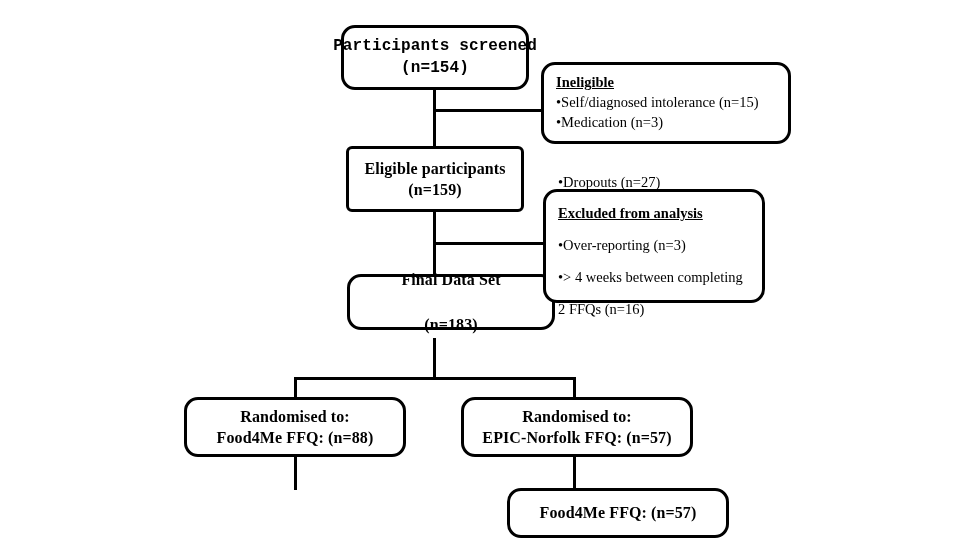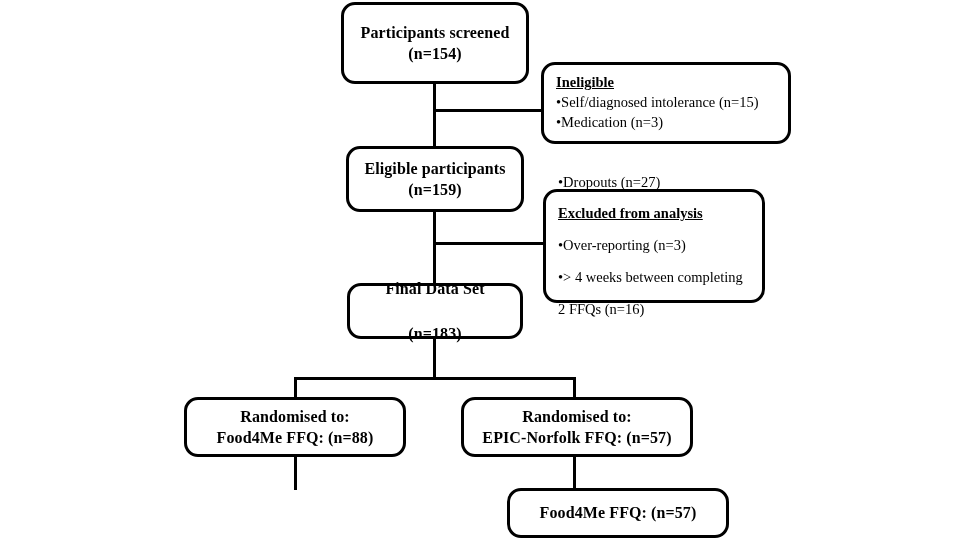--- a/index.html
+++ b/index.html
@@ -74,31 +74,31 @@
   <div class="conn conn-v" style="left:433px; top:242px; height:42px;"></div>
 
   <div class="conn conn-v" style="left:433px; top:338px; height:42px;"></div>
   <div class="conn conn-h" style="left:294px; top:377px; width:282px;"></div>
   <div class="conn conn-v" style="left:294px; top:377px; height:22px;"></div>
   <div class="conn conn-v" style="left:573px; top:377px; height:22px;"></div>
 
   <div class="conn conn-v" style="left:294px; top:457px; height:33px;"></div>
   <div class="conn conn-v" style="left:573px; top:457px; height:33px;"></div>
 
-  <div class="node" style="left:341px; top:2px; width:188px; height:82px;">
+  <div class="node" style="left:341px; top:25px; width:188px; height:65px;font-family:Liberation Mono, monospace;">
     <div class="node-line">Participants screened</div>
     <div class="node-line">(n=154)</div>
   </div>
 
-  <div class="node" style="left:346px; top:146px; width:178px; height:66px;">
+  <div class="node" style="left:346px; top:146px; width:178px; height:66px;border-radius:6px;">
     <div class="node-line">Eligible participants</div>
     <div class="node-line">(n=159)</div>
   </div>
 
-  <div class="node" style="left:347px; top:283px; width:176px; height:56px;gap:24px;">
+  <div class="node" style="left:347px; top:274px; width:208px; height:56px;gap:24px;">
     <div class="node-line">Final Data Set</div>
     <div class="node-line">(n=183)</div>
   </div>
 
   <div class="node left-align side-node" style="left:541px; top:62px; width:250px; height:82px;">
     <div class="side-line heading">Ineligible</div>
     <div class="side-line">•Self/diagnosed intolerance (n=15)</div>
     <div class="side-line">•Medication (n=3)</div>
   </div>
 

